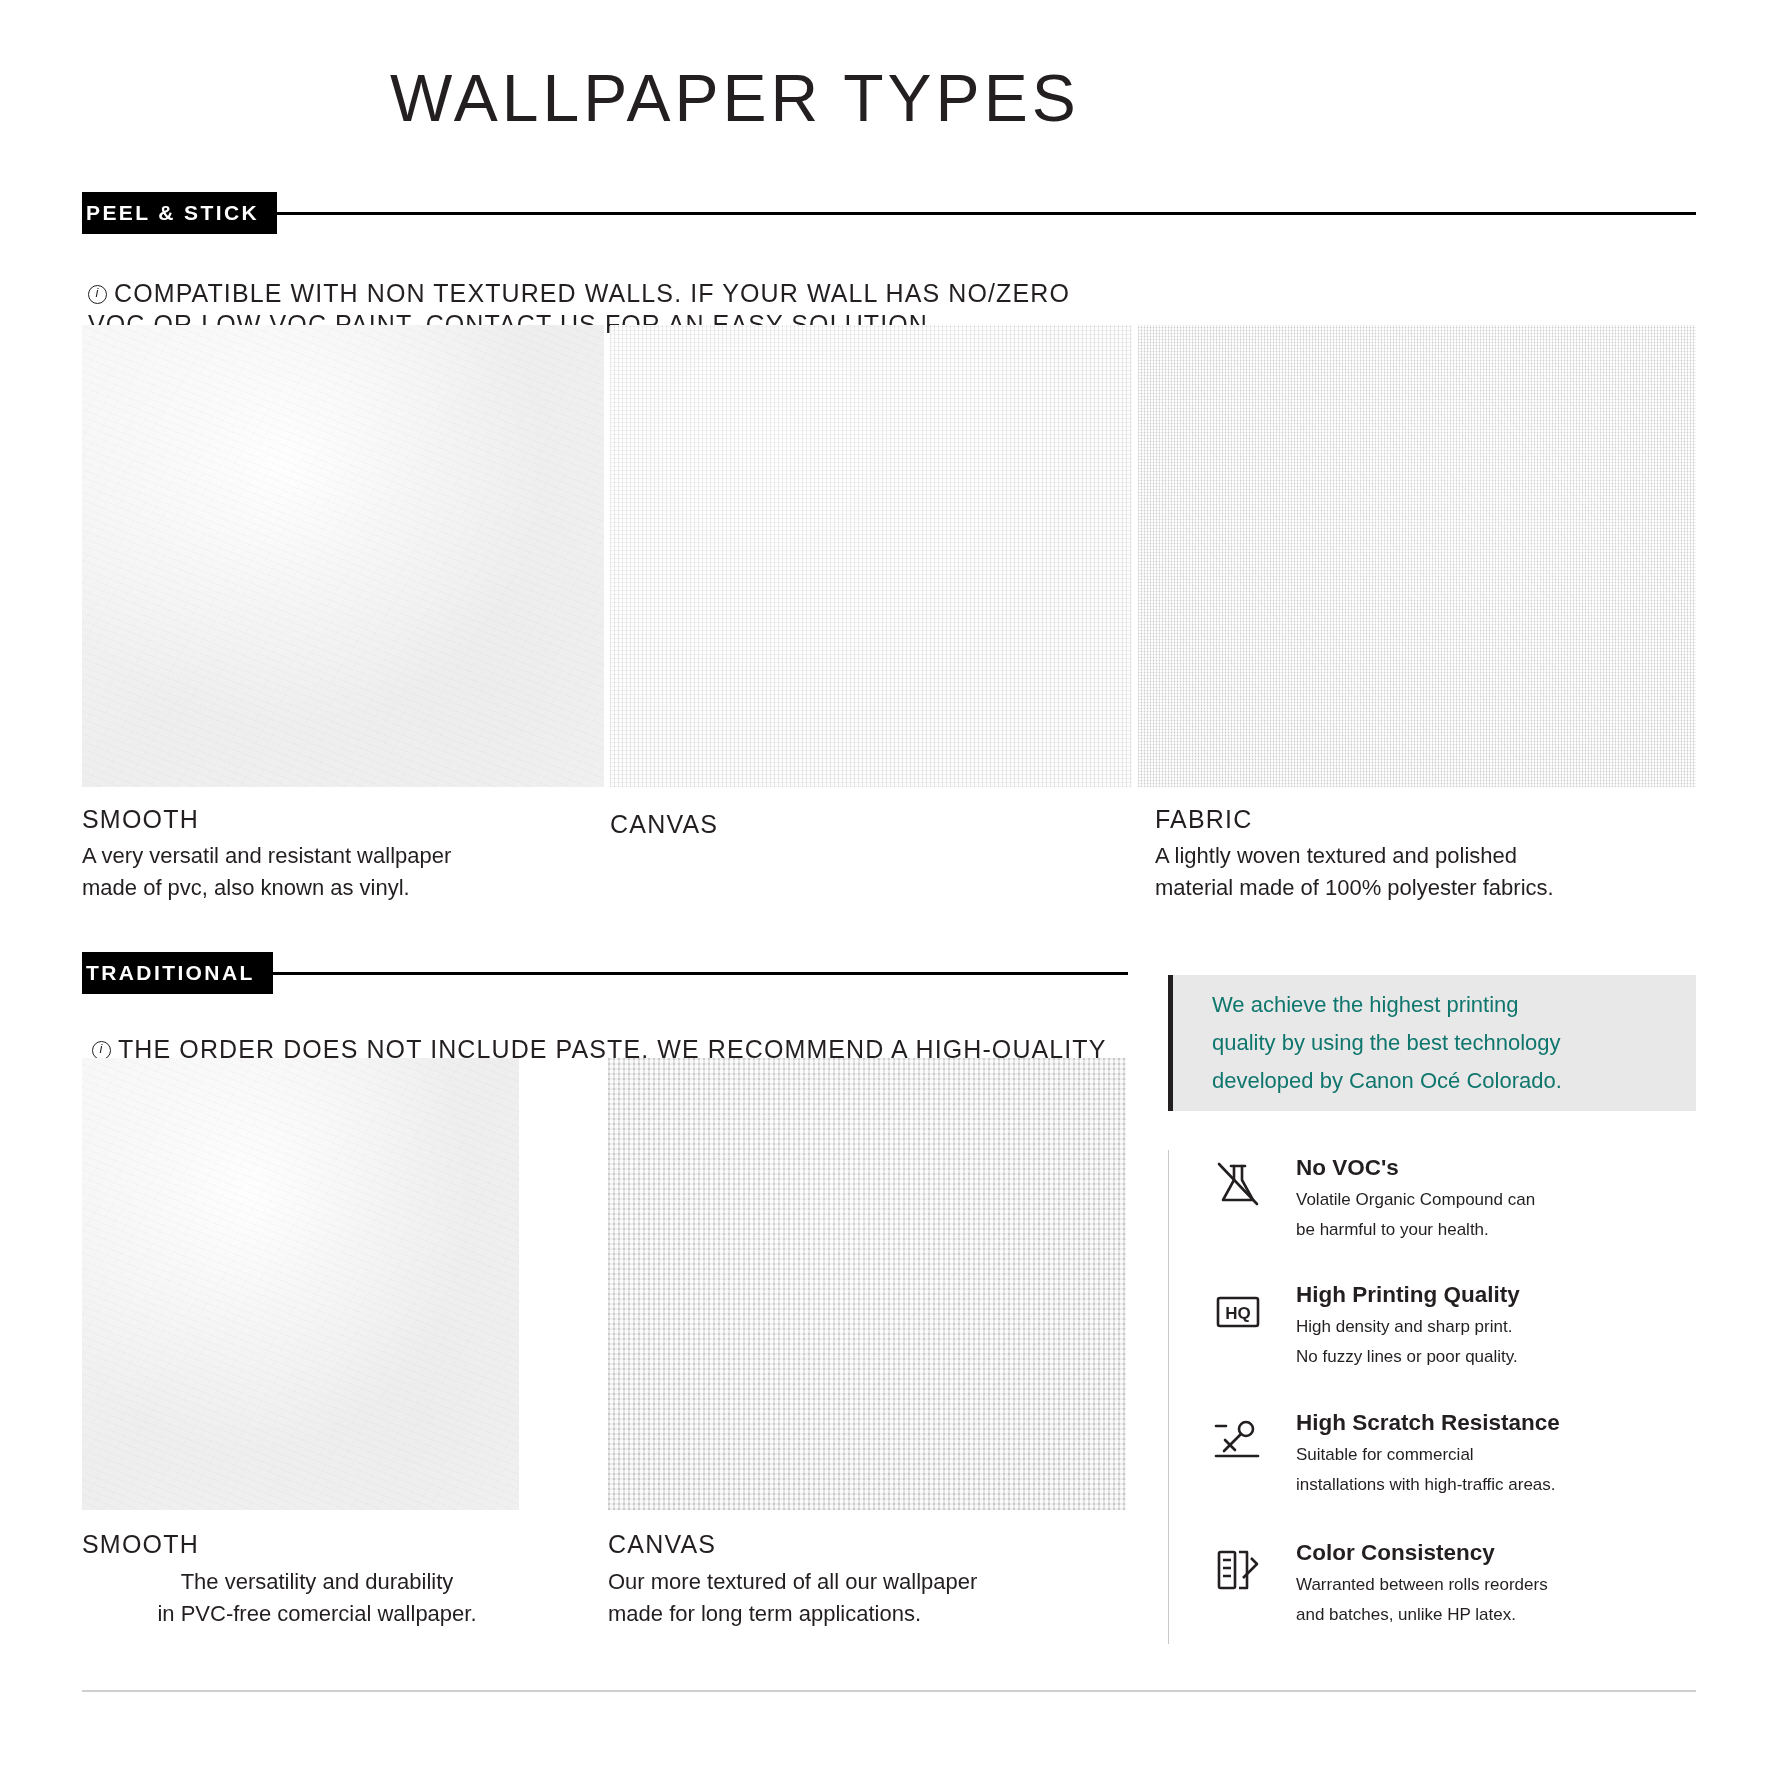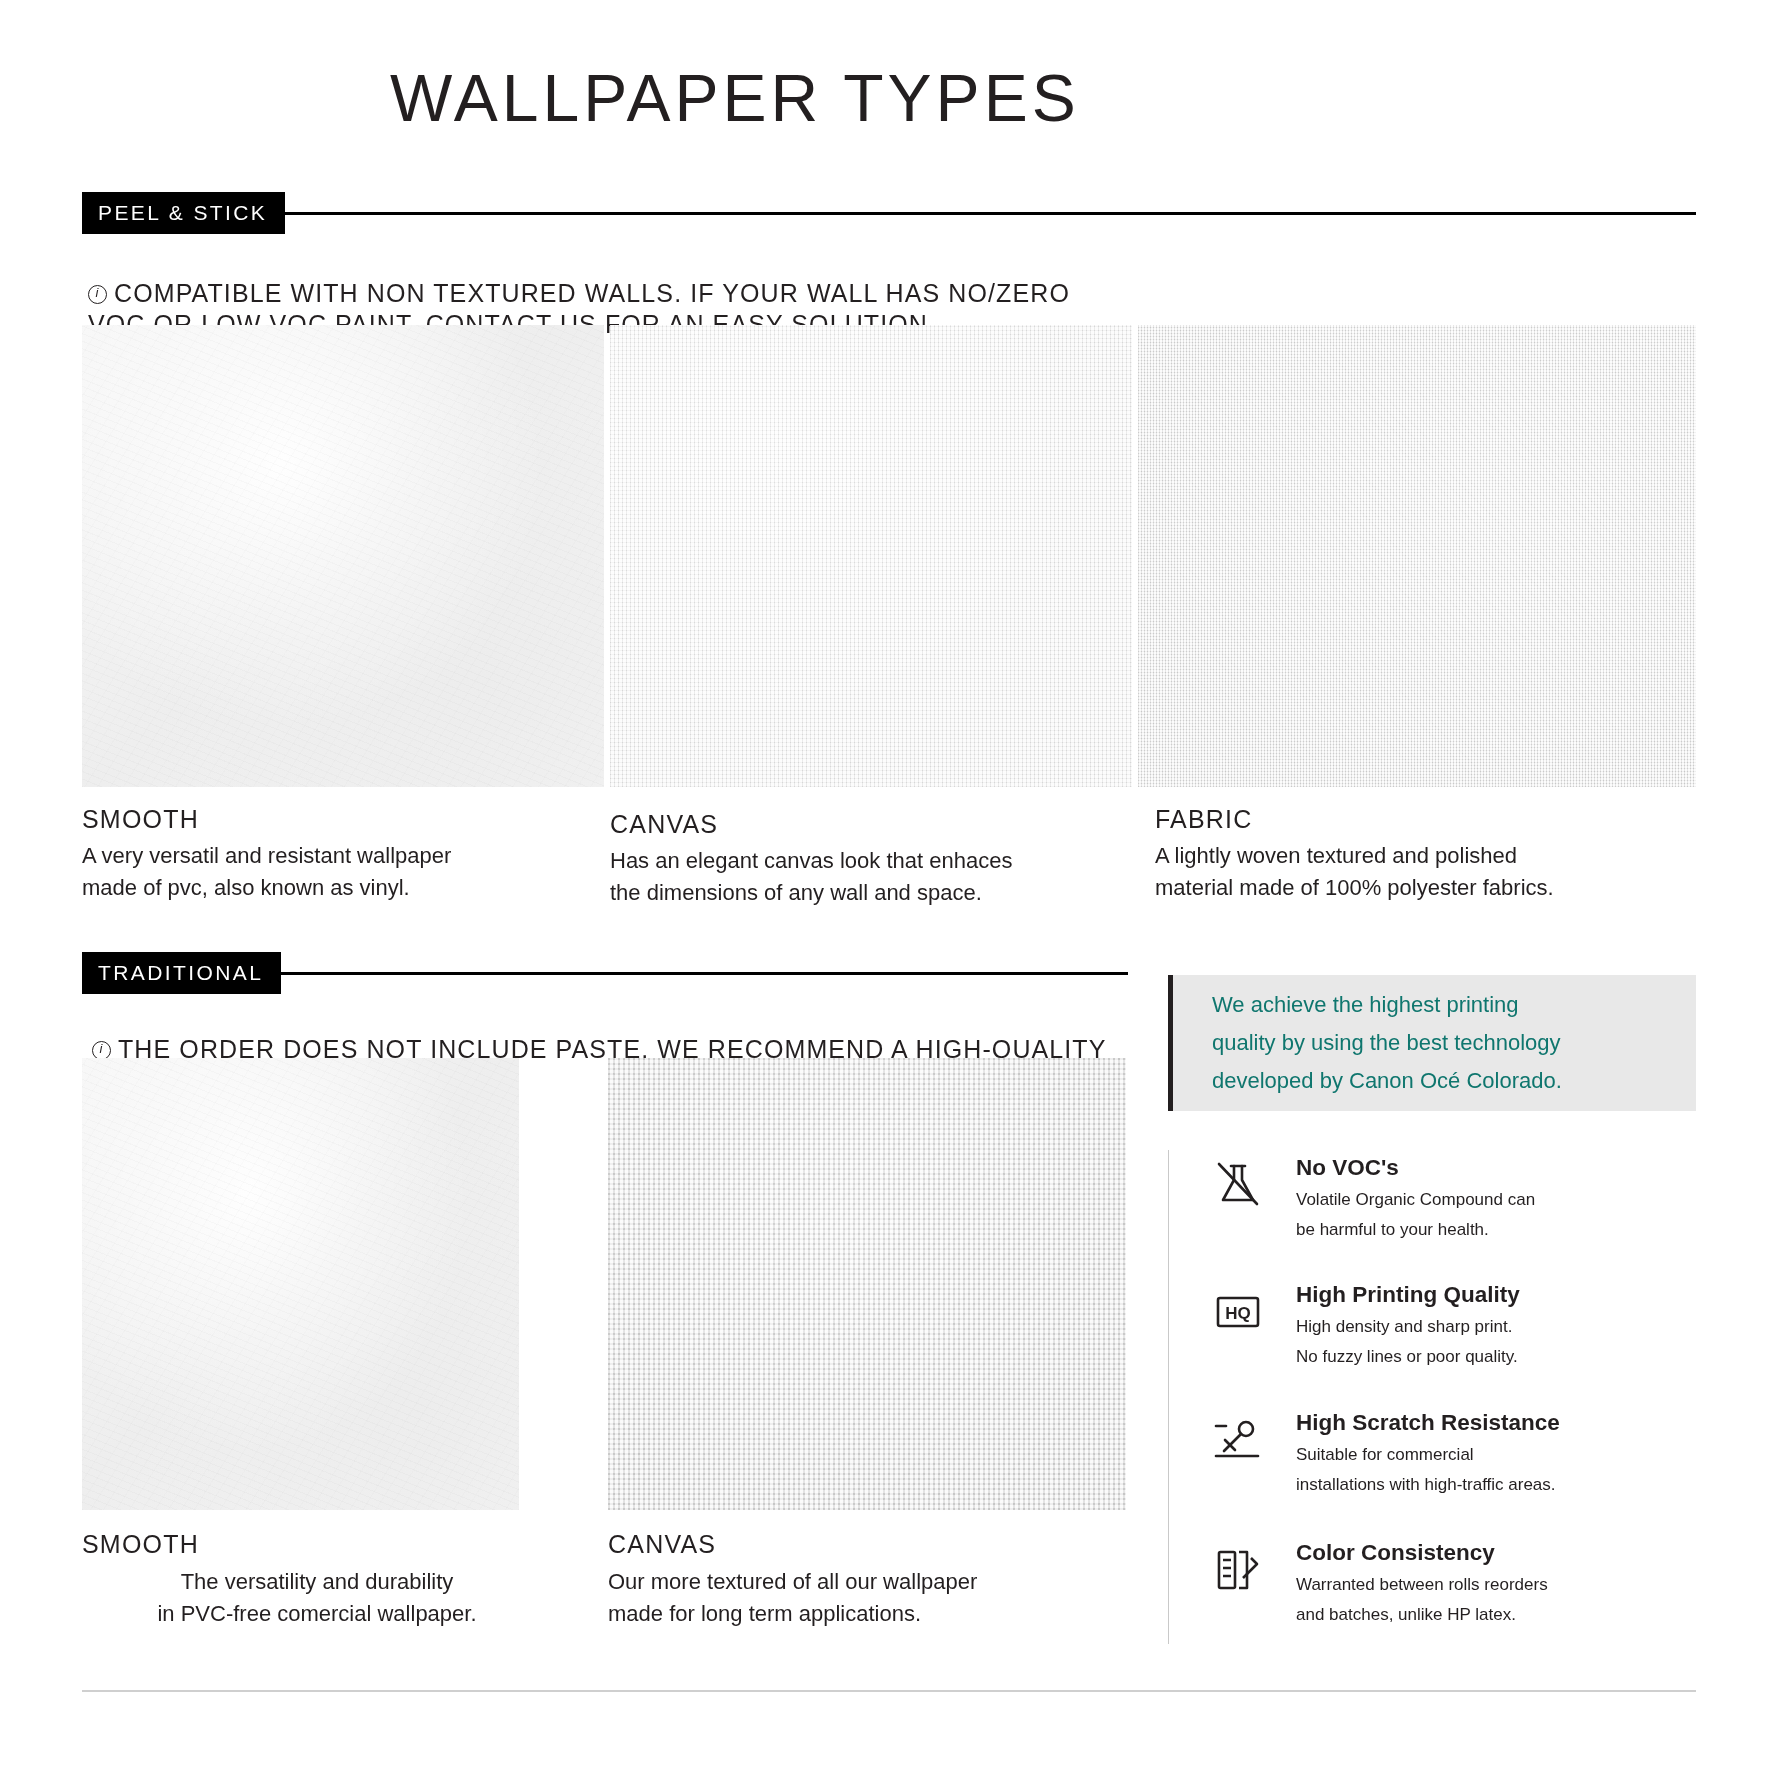--- a/index.html
+++ b/index.html
@@ -39,22 +39,22 @@
   .section-tag-wrap {
     position: absolute;
     display: flex;
     align-items: center;
   }
   .section-tag {
     background: #000000;
     color: #ffffff;
     font-size: 21px;
     letter-spacing: 2.4px;
-    padding: 9px 18px 9px 16px;
-    font-weight: 400;
+    padding: 9px 18px 9px 4px;
+    font-weight: 700;
     white-space: nowrap;
   }
   .section-rule {
     height: 3px;
     background: #000000;
   }
 
   
   .note {
     position: absolute;
@@ -233,22 +233,20 @@
 
   <div class="swatch sw-smooth" style="left:82px; top:325px; width:522px; height:462px;"></div>
   <div class="swatch sw-canvas" style="left:610px; top:325px; width:522px; height:462px;"></div>
   <div class="swatch sw-fabric" style="left:1138px; top:325px; width:558px; height:462px;"></div>
 
   <div class="card-title" style="left:82px; top:805px;">SMOOTH</div>
   <div class="card-desc" style="left:82px; top:840px; width:520px;">A very versatil and resistant wallpaper
 made of pvc, also known as vinyl.</div>
 
   <div class="card-title" style="left:610px; top:810px;">CANVAS</div>
-  <div class="card-desc" style="left:610px; top:845px; width:530px;">Has an elegant canvas look that enhaces
-the dimensions of any wall and space.</div>
 
   <div class="card-title" style="left:1155px; top:805px;">FABRIC</div>
   <div class="card-desc" style="left:1155px; top:840px; width:560px;">A lightly woven textured and polished
 material made of 100% polyester fabrics.</div>
 
   <div class="section-tag-wrap" style="left:82px; top:952px; width:1046px;">
     <div class="section-tag">TRADITIONAL</div>
     <div class="section-rule" style="flex:1;"></div>
   </div>
 

